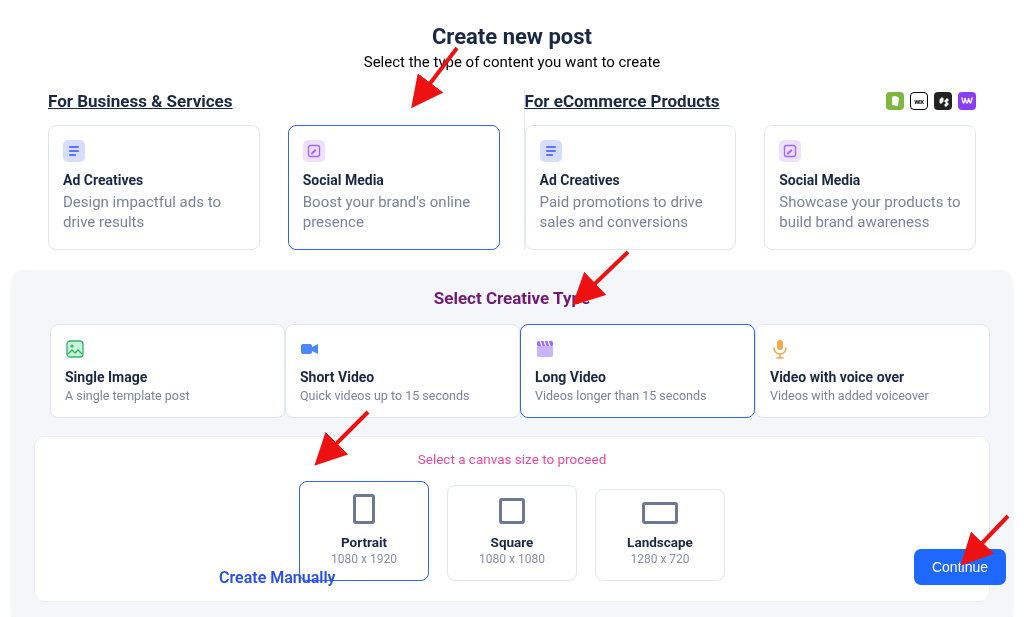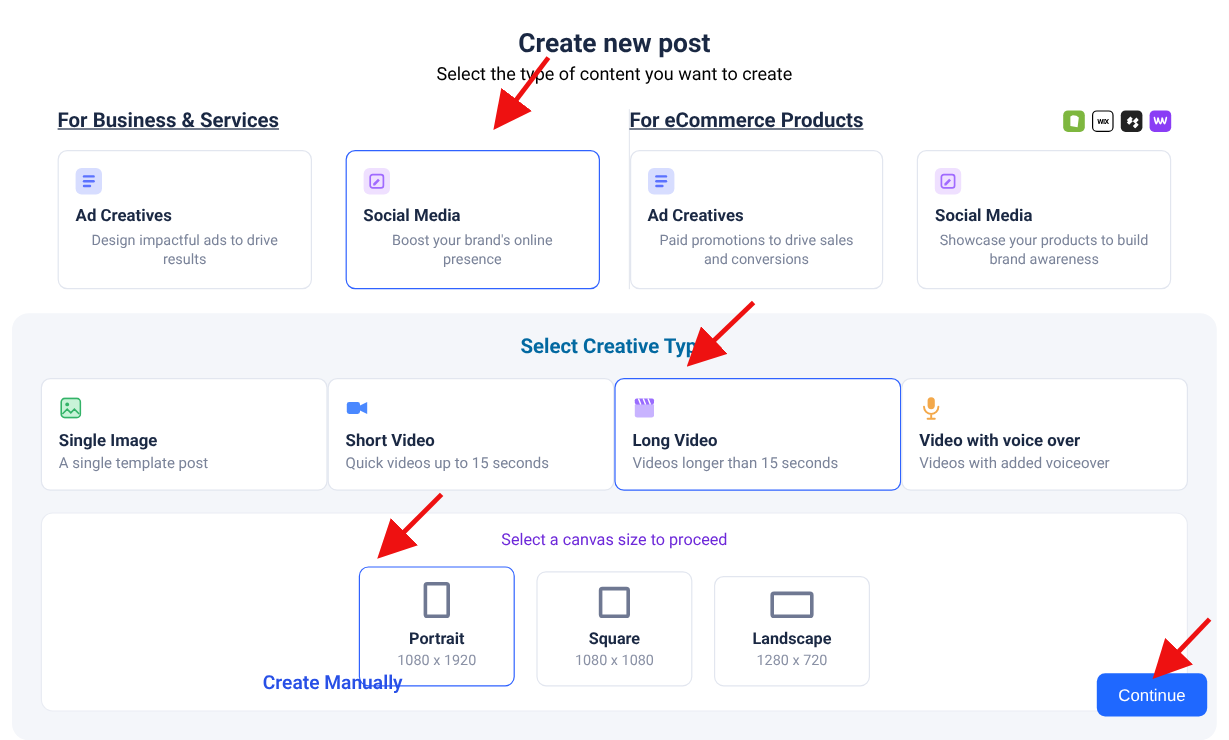--- a/index.html
+++ b/index.html
@@ -50,37 +50,37 @@
   }
   .card.selected { border: 1.5px solid #2f62ff; }
   .card-icon {
     width: 22px; height: 22px;
     border-radius: 5px;
     display: flex; align-items: center; justify-content: center;
     margin-bottom: 10px;
     font-size: 13px;
   }
   .card-title { font-size: 14px; font-weight: 700; color: #1a2843; margin-bottom: 4px; }
-  .card-desc { font-size: 12px; color: #7a8399; line-height: 1.35; text-align: center; }
+  .card-desc { font-size: 15px; color: #7a8399; line-height: 1.35; }
 
   .gray-panel {
     margin: 20px 10px 0 10px;
     background: #f4f6fa;
     border-radius: 14px;
     padding: 18px 24px 24px 24px;
   }
   .panel-title {
     text-align: center;
     font-size: 17px;
     font-weight: 700;
-    color: #0369a1;
+    color: #701a75;
     margin-bottom: 16px;
   }
 
-  .type-row { display: flex; gap: 0; }
+  .type-row { display: flex; gap: 0; margin-left: 16px; }
   .type-card {
     flex: 1;
     background: #fff;
     border: 1px solid #e2e6ef;
     border-radius: 8px;
     padding: 14px;
     cursor: pointer;
   }
   .type-card.selected { border: 1.5px solid #2f62ff; }
   .type-icon {
@@ -96,21 +96,21 @@
     margin-top: 18px;
     background: #fff;
     border: 1px solid #e9ecf3;
     border-radius: 10px;
     padding: 14px 20px 20px 20px;
     position: relative;
   }
   .canvas-header {
     text-align: center;
     font-size: 13.5px;
-    color: #6d28d9;
+    color: #ec4899;
     margin-bottom: 14px;
   }
   .size-row { display: flex; gap: 18px; justify-content: center; align-items: flex-end; }
   .size-card {
     min-width: 130px;
     border: 1px solid #e2e6ef;
     border-radius: 8px;
     padding: 12px 16px 14px 16px;
     display: flex; flex-direction: column; align-items: center;
     cursor: pointer;
@@ -134,21 +134,21 @@
     bottom: 14px;
     font-size: 16px;
     font-weight: 600;
     color: #2850e6;
     cursor: pointer;
   }
 
   .continue-btn {
     position: absolute;
     right: 18px;
-    bottom: 20px;
+    bottom: 32px;
     background: #1f68ff;
     color: #fff;
     font-size: 14px;
     font-weight: 500;
     border: none;
     border-radius: 7px;
     padding: 10px 18px;
     cursor: pointer;
   }
 

